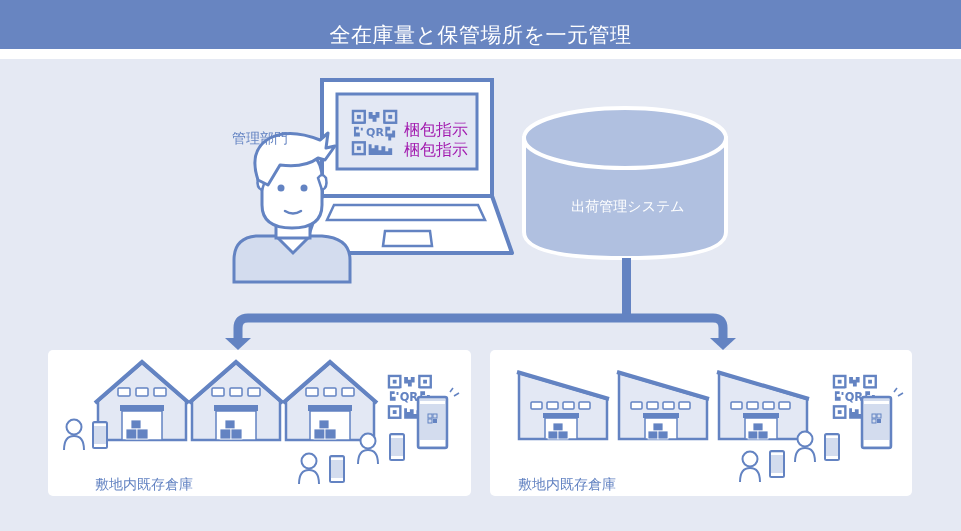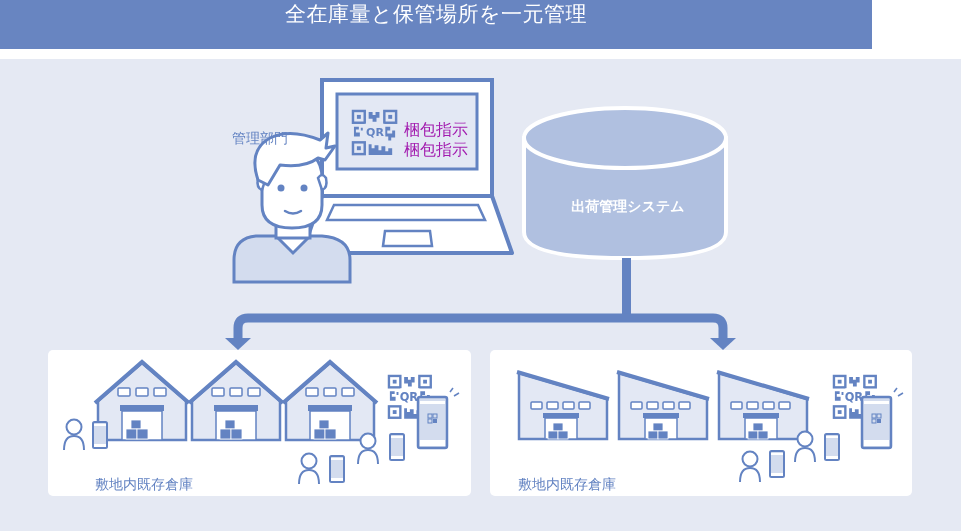--- a/index.html
+++ b/index.html
@@ -1,28 +1,28 @@
 <!DOCTYPE html>
 <html><head>
 <meta charset="utf-8">
 <style>
   html, body { margin:0; padding:0; }
   body { width:961px; height:531px; background:#ffffff; position:relative; overflow:hidden;
          font-family:"DejaVu Sans","Liberation Sans",sans-serif; }
-  .header { position:absolute; left:0; top:0; width:872px; height:49px; background:#6885c1;
-            color:#fff; font-size:21px; display:flex; align-items:flex-start; justify-content:center;
+  .header { position:absolute; left:0; top:0; width:961px; height:49px; background:#6885c1;
+            color:#fff; font-size:21px; display:flex; align-items:flex-end; justify-content:center;
             letter-spacing:0.5px; }
   .canvas { position:absolute; left:0; top:59px; width:961px; height:472px; background:#e5e9f3; }
   .panel { position:absolute; background:#fff; border-radius:5px; }
   .panel-left { left:48px; top:350px; width:423px; height:146px; }
   .panel-right { left:490px; top:350px; width:422px; height:146px; }
   .label { position:absolute; color:#6383c2; font-size:14px; white-space:nowrap;margin-top:20px; }
   .svgabs { position:absolute; left:0; top:0; }
   .sys-label { position:absolute; left:548px; top:198px; width:160px; text-align:center;
-               color:#fff; font-size:14px; font-weight:bold; }
+               color:#fff; font-size:14px; font-weight:normal; }
   .screen-text { position:absolute; color:#a21caf; font-size:16px; line-height:20px; }
 </style>
 </head>
 <body>
 
 <div class="header">
   <span>全在庫量と保管場所を一元管理</span>
 </div>
 
 <div class="canvas"></div>

